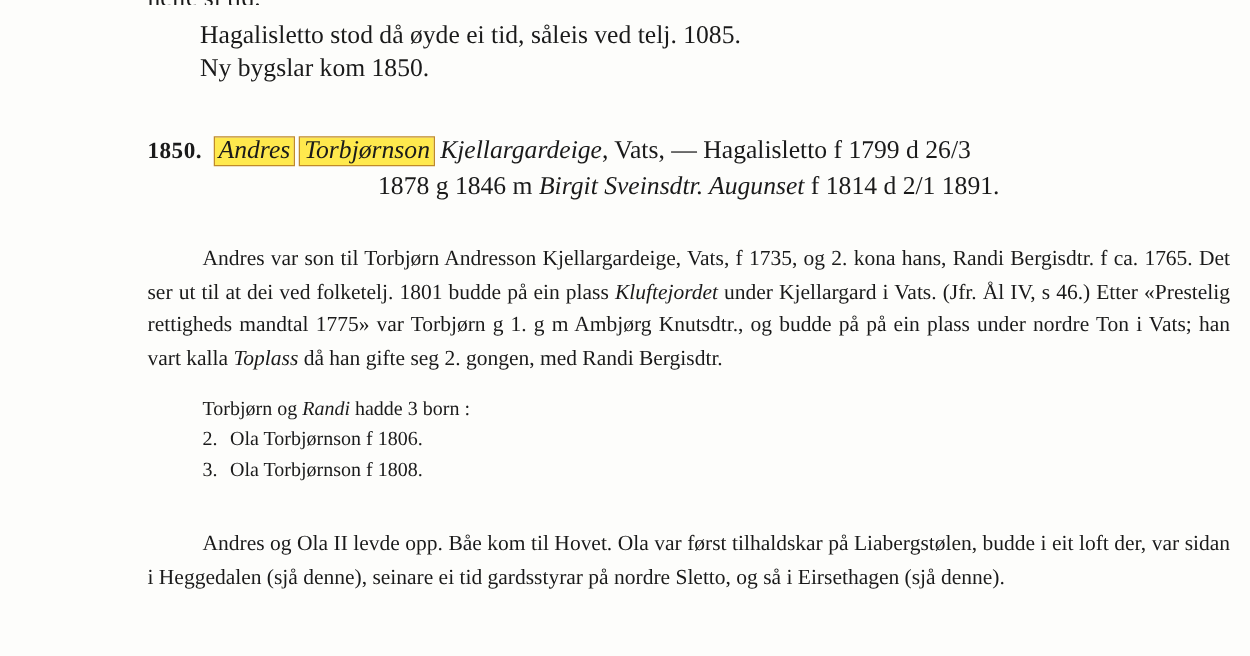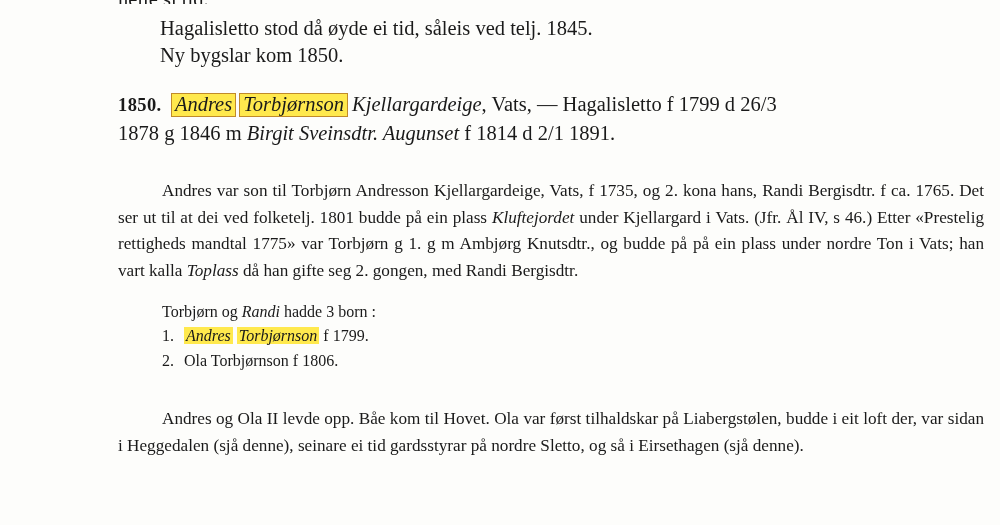--- a/index.html
+++ b/index.html
@@ -43,21 +43,21 @@
     overflow: hidden;
     height: 16px;
   }
   .indent {
     text-indent: 42px;
   }
   .para-big {
     margin-top: 4px;
   }
   .entry {
-    margin-top: 26px;
+    margin-top: 42px;
     font-size: 20.5px;
     line-height: 1.28;
   }
   .entry .yearno {
     font-weight: bold;
     font-size: 18.5px;
     letter-spacing: 0.4px;
   }
   .hl {
     background: #ffe94d;
@@ -104,48 +104,48 @@
 </style>
 </head>
 <body>
 
 <div id="page">
 
   <div class="clipped">nelle si tid.</div>
 
   <div class="col" style="top: 14px;">
 
-    <div class="line indent para-big">Hagalisletto stod då øyde ei tid, såleis ved telj. 1845.</div>
+    <div class="line indent para-big">Hagalisletto stod då øyde ei tid, såleis ved telj. 1085.</div>
 
     <div class="line indent para-big" style="margin-top:6px;">Ny bygslar kom 1850.</div>
 
     <div class="entry">
       <span class="yearno">1850.</span>&nbsp;
       <span class="hl-box it">Andres</span>
       <span class="hl-box it">Torbjørnson</span>
       <span class="it">Kjellargardeige</span><span>, Vats, — Hagalisletto f 1799 d 26/3</span>
-      <div style="margin-top:2px;">
+      <div style="margin-top:2px;text-align:center;">
         <span>1878 g 1846 m </span><span class="it">Birgit Sveinsdtr. Augunset</span><span> f 1814 d 2/1 1891.</span>
       </div>
     </div>
 
     <div class="body-para first-indent">
       <span>Andres var son til Torbjørn Andresson Kjellargardeige, Vats, f 1735, og 2. kona hans, Randi Bergisdtr. f ca. 1765. Det ser ut til at dei ved folketelj. 1801 budde på ein plass </span><span class="it">Kluftejordet</span><span> under Kjellargard i Vats. (Jfr. Ål IV, s 46.) Etter «Prestelig rettigheds mandtal 1775» var Torbjørn g 1. g m Ambjørg Knutsdtr., og budde på på ein plass under nordre Ton i Vats; han vart kalla </span><span class="it">Toplass</span><span> då han gifte seg 2. gongen, med Randi Bergisdtr.</span>
     </div>
 
     <div class="sublist">
       <div class="lead">
         <span>Torbjørn og </span><span class="it">Randi</span><span> hadde 3 born :</span>
       </div>
       <ol>
         <li>
-          <span class="num">1.</span><span class="hl it">Andres</span>&nbsp;<span class="hl it">Torbjørnson</span><span> f  1799.</span>
+          <span class="num">2.</span><span>Ola Torbjørnson f 1806.</span>
         </li>
         <li>
-          <span class="num">2.</span><span>Ola Torbjørnson f 1806.</span>
+          <span class="num">3.</span><span>Ola Torbjørnson f 1808.</span>
         </li>
       </ol>
     </div>
 
     <div class="body-para first-indent" style="margin-top:32px;">Andres og Ola II levde opp. Båe kom til Hovet. Ola var først tilhaldskar på Liabergstølen, budde i eit loft der, var sidan i Heggedalen (sjå denne), seinare ei tid gardsstyrar på nordre Sletto, og så i Eirsethagen (sjå denne).</div>
 
   </div>
 </div>
 
 </body></html>

